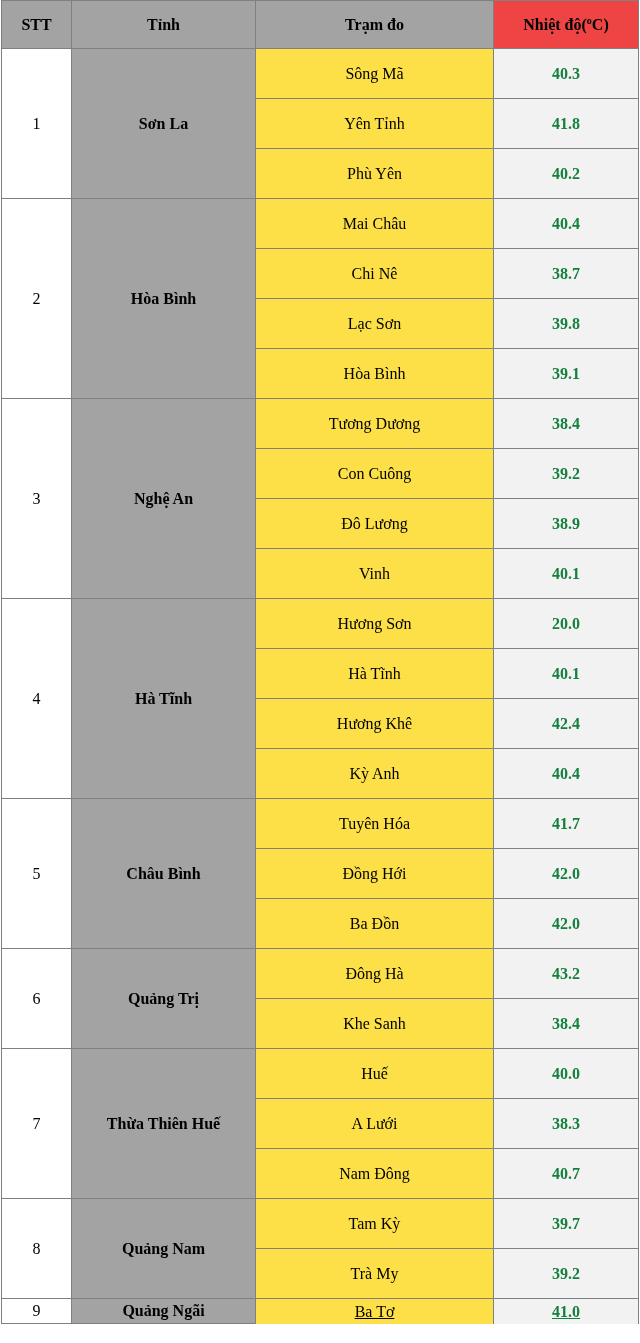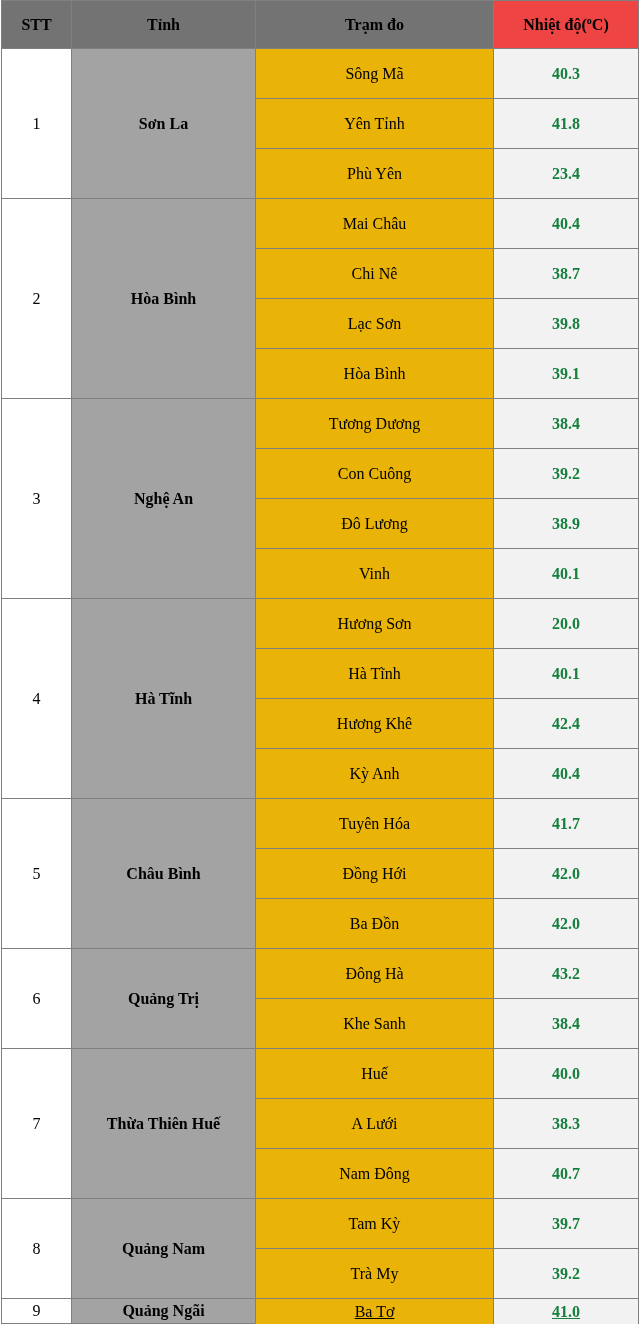--- a/index.html
+++ b/index.html
@@ -30,41 +30,41 @@
   table.temp-table th,
   table.temp-table td {
     border: 1px solid #808080;
     padding: 0;
     text-align: center;
     vertical-align: middle;
     font-size: 16px;
     line-height: 1.2;
   }
   thead th {
-    background: #737373;
+    background: #a3a3a3;
     font-weight: bold;
     height: 47px;
     font-size: 16.5px;
   }
   thead th.h-temp { background: #ef4444; }
   .sup {
     font-size: 10px;
     vertical-align: super;
   }
   td.stt {
     font-size: 16px;
     background: #ffffff;
   }
   td.prov {
     font-weight: bold;
     font-size: 16.5px;
     background: #a3a3a3;
   }
   td.station {
-    background: #eab308;
+    background: #fde047;
     font-size: 16px;
     height: 49px;
   }
   td.temp {
     background: #f2f2f2;
     color: #15803d;
     font-weight: bold;
     font-size: 16px;
   }
   tr.row-clip td {
@@ -101,21 +101,21 @@
           <td class="prov" rowspan="3">Sơn La</td>
           <td class="station">Sông Mã</td>
           <td class="temp">40.3</td>
         </tr>
         <tr>
           <td class="station">Yên Tỉnh</td>
           <td class="temp">41.8</td>
         </tr>
         <tr>
           <td class="station">Phù Yên</td>
-          <td class="temp">23.4</td>
+          <td class="temp">40.2</td>
         </tr>
         <tr>
           <td class="stt" rowspan="4">2</td>
           <td class="prov" rowspan="4">Hòa Bình</td>
           <td class="station">Mai Châu</td>
           <td class="temp">40.4</td>
         </tr>
         <tr>
           <td class="station">Chi Nê</td>
           <td class="temp">38.7</td>

